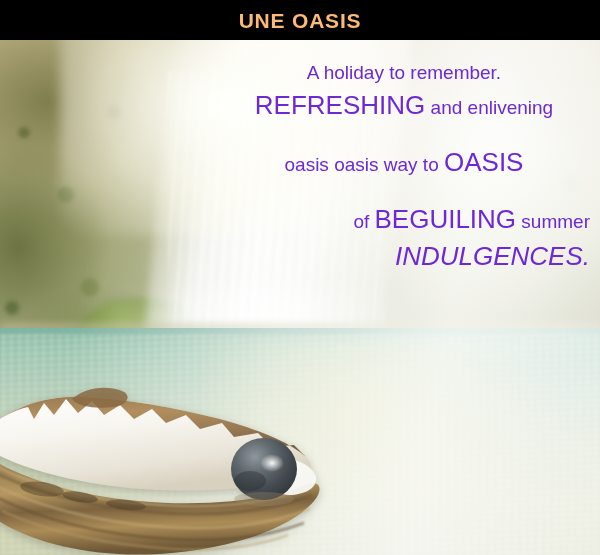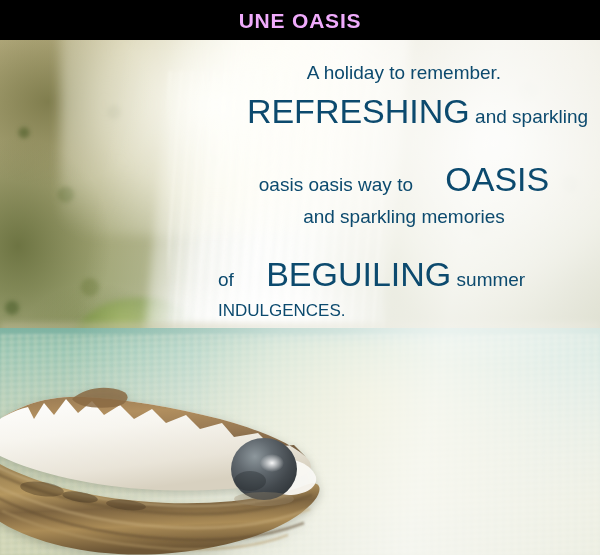--- a/index.html
+++ b/index.html
@@ -25,21 +25,21 @@
     left: 0; top: 0;
     width: 600px;
     height: 40px;
     background: #000000;
     z-index: 40;
     display: flex;
     align-items: center;
     justify-content: center;
   }
   .header-title {
-    color: #f0abfc;
+    color: #fdba74;
     font-size: 21px;
     font-weight: bold;
     letter-spacing: 0.8px;
     line-height: 1;
     white-space: nowrap;
   }
 
   
   .scene {
     position: absolute;
@@ -251,50 +251,50 @@
   }
 
   
   .copy {
     position: absolute;
     left: 218px;
     top: 60px;
     width: 372px;
     z-index: 30;
     text-align: center;
-    color: #0c4a6e;
+    color: #6d28d9;
   }
   .copy p {
     margin: 0;
   }
   .para {
     line-height: 1.42;
   }
   .para + .para {
     margin-top: 20px;
   }
   .t-sm {
     font-size: 19px;
   }
   .t-lg {
-    font-size: 17px;
+    font-size: 26px;
+    font-style: italic;
   }
   .ln {
     display: block;
   }
   .ln-mixed {
     display: block;
     font-size: 19px;
   }
   .ln-mixed .big {
-    font-size: 34px;
-    margin-left: 27px;
+    font-size: 26px;
   }
   .p3 {
-    text-align: left;
+    text-align: right;
   }
   .p3 .ln-mixed {
     display: block;
   }
 </style>
 </head>
 <body>
 
 <div class="poster">
 
@@ -403,26 +403,25 @@
 
       <path d="M96 14 C110 2, 130 0, 146 6 C156 10, 152 20, 138 22
                C120 24, 102 22, 96 14 Z" fill="#8a6a43" opacity="0.85"></path>
     </svg>
   </div>
 
   <div class="copy">
 
     <p class="para p1">
       <span class="ln t-sm">A holiday to remember.</span>
-      <span class="ln-mixed"><span class="big">REFRESHING</span><span> and sparkling</span></span>
+      <span class="ln-mixed"><span class="big">REFRESHING</span><span> and enlivening</span></span>
     </p>
 
     <p class="para p2">
       <span class="ln-mixed"><span>oasis oasis way to </span><span class="big">OASIS</span></span>
-      <span class="ln t-sm">and sparkling memories</span>
     </p>
 
     <p class="para p3">
       <span class="ln-mixed"><span>of </span><span class="big">BEGUILING</span><span> summer</span></span>
       <span class="ln t-lg">INDULGENCES.</span>
     </p>
 
   </div>
 
 </div>

